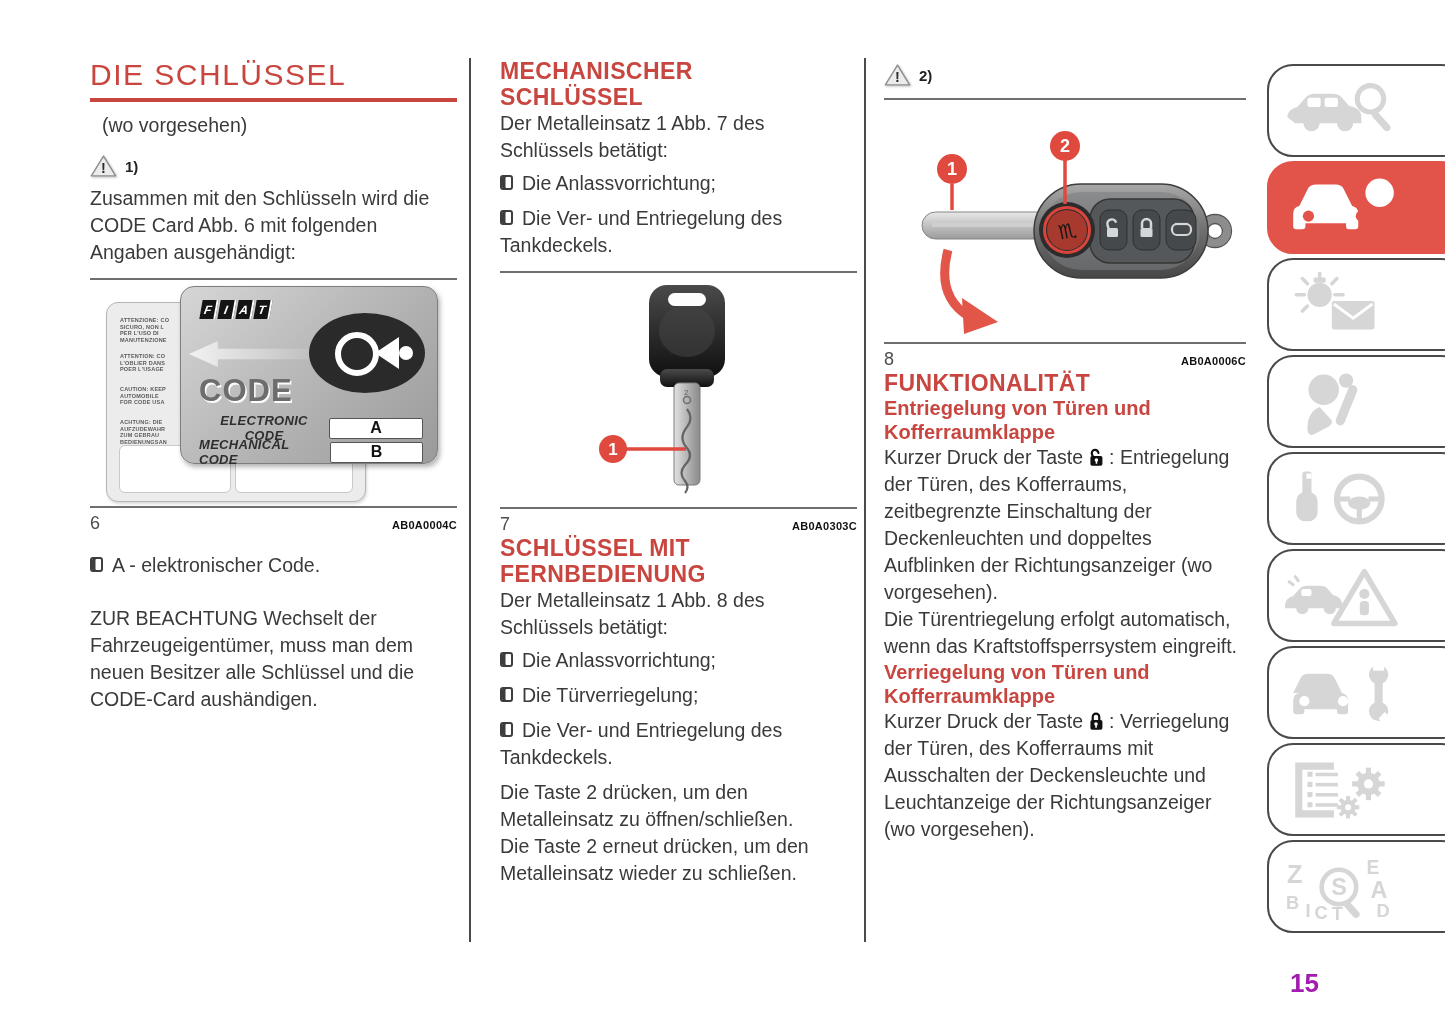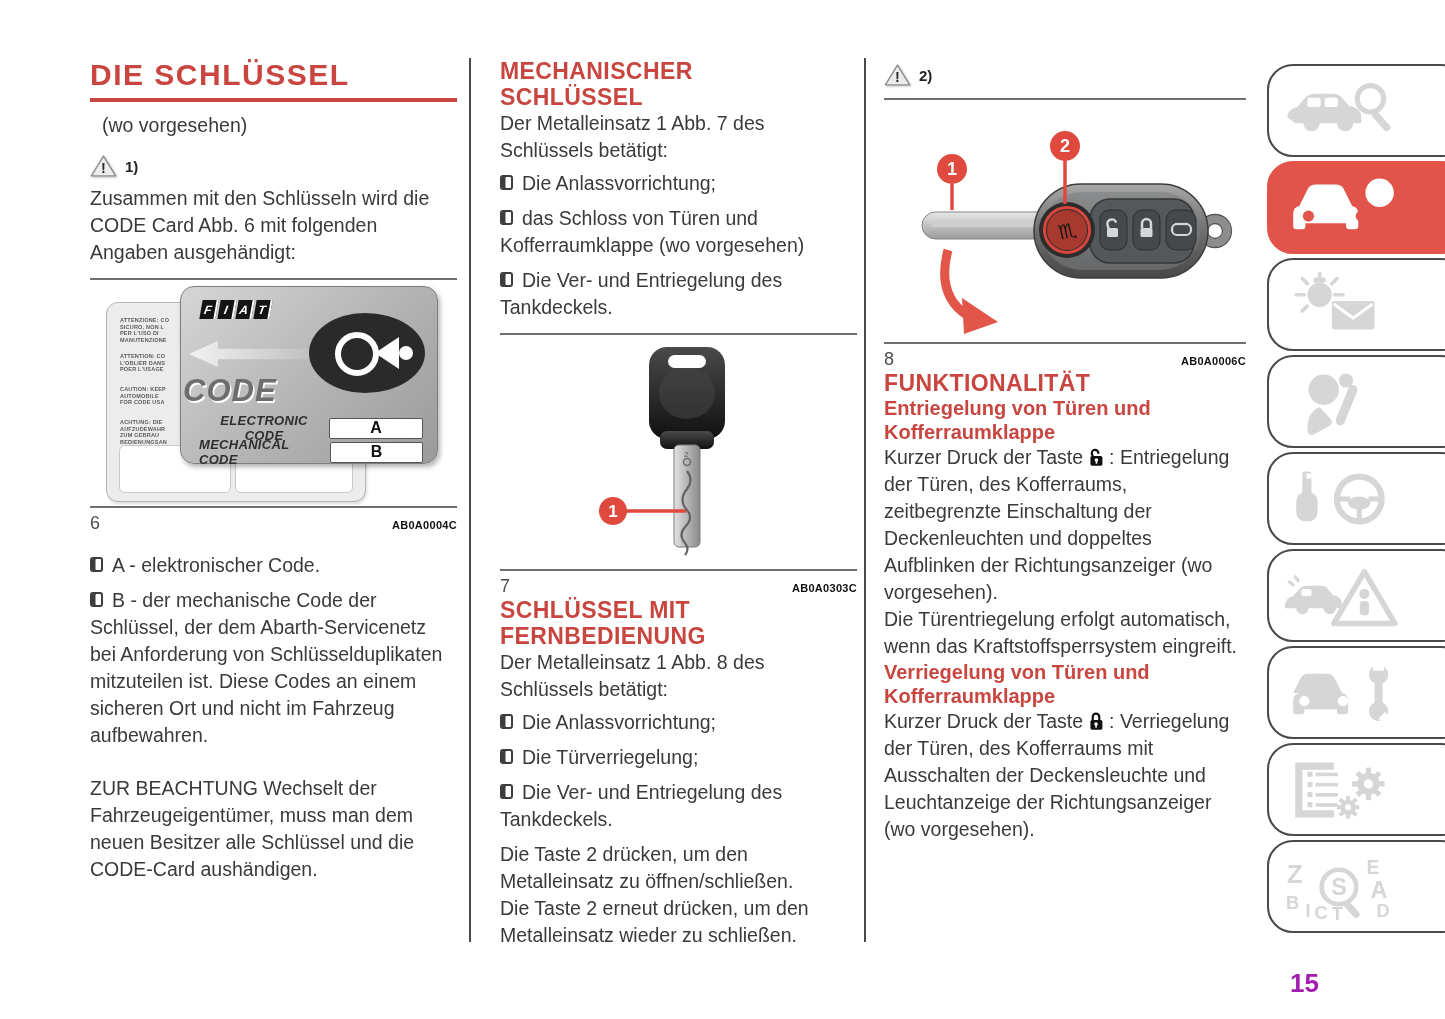--- a/index.html
+++ b/index.html
@@ -5,21 +5,21 @@
   html,body{margin:0;padding:0;background:#fff;}
   .page{position:relative;width:1445px;height:1019px;background:#fff;overflow:hidden;
         font-family:"Liberation Sans","DejaVu Sans",sans-serif;color:#3a3a3a;}
   .col{position:absolute;top:58px;}
   .col1{left:90px;width:367px;}
   .col2{left:500px;width:357px;}
   .col3{left:884px;width:362px;}
   .vdiv{position:absolute;top:58px;height:884px;width:2px;background:#4a4a4a;}
   .vdiv1{left:469px;} .vdiv2{left:864px;}
 
-  .page-title{font-size:30px;line-height:33px;font-weight:bold;letter-spacing:1.5px;
+  .page-title{font-size:30px;line-height:33px;font-weight:normal;letter-spacing:1.5px;
               color:var(--red);padding-bottom:7px;border-bottom:4px solid var(--red);margin:0 0 10px 0;}
   h2.sec{font-size:23px;line-height:26px;font-weight:bold;letter-spacing:.4px;color:var(--red);margin:0;}
   h3.sub{font-size:20px;line-height:24px;font-weight:bold;color:var(--red);margin:0;max-width:330px;}
   .body{font-size:19.5px;line-height:27px;margin:0;}
   .subnote{font-size:19.5px;line-height:27px;margin:0 0 12px 12px;}
 
   .warnrow{display:flex;align-items:center;gap:8px;height:30px;margin:2px 0 4px 0;}
   .warnrow .wlabel{font-size:15px;font-weight:bold;color:#222;}
   .warn-tri{filter:drop-shadow(1px 1.5px 1px rgba(0,0,0,.25));}
 
@@ -49,21 +49,21 @@
              font-size:12px;display:flex;align-items:center;justify-content:center;border-right:2px solid #fff;}
   .keyarrow{position:absolute;left:8px;top:54px;width:160px;height:26px;
             background:linear-gradient(90deg,#f2f2f2,#b0b0b0);
             clip-path:polygon(0 50%,18% 0,18% 30%,100% 30%,100% 70%,18% 70%,18% 100%);}
   .keyhead{position:absolute;right:12px;top:26px;width:116px;height:80px;background:#2a2a2a;
            border-radius:48% 52% 52% 48% / 50% 50% 50% 50%;}
   .codering{position:absolute;left:26px;top:19px;width:32px;height:32px;border:6px solid #fff;border-radius:50%;}
   .codetri{position:absolute;left:66px;top:24px;width:0;height:0;border-top:16px solid transparent;
            border-bottom:16px solid transparent;border-right:24px solid #fff;}
   .codedot{position:absolute;right:12px;top:33px;width:14px;height:14px;background:#fff;border-radius:50%;}
-  .codeword{position:absolute;left:2px;top:86px;font-size:31px;font-weight:bold;font-style:italic;
+  .codeword{position:absolute;left:18px;top:86px;font-size:31px;font-weight:bold;
             color:#6d6d6d;letter-spacing:1px;text-shadow:1.5px 1.5px 0 #fcfcfc;}
   .coderow{position:absolute;left:18px;width:224px;display:flex;justify-content:space-between;align-items:center;}
   .coderow.r1{top:126px;text-align:center;} .coderow.r2{top:150px;}
   .coderow .lbl{font-size:13px;font-weight:bold;font-style:italic;color:#2e2e2e;letter-spacing:.3px;}
   .codebox{width:92px;height:19px;background:#fff;border:1px solid #555;border-radius:2px;
            display:flex;align-items:center;justify-content:center;font-size:16px;font-weight:bold;color:#111;}
 
   
   .txtlock{vertical-align:-3px;margin:0 5px;}
 
@@ -148,33 +148,31 @@
       </div>
       <div class="fig-rule"></div>
       <div class="fig-cap">
         <span>6</span>
         <span class="code">AB0A0004C</span>
       </div>
     </div>
 
     <div class="mt18">
       <p class="bullet"><span class="sq"></span><span>A - elektronischer Code.</span></p>
-      <p class="bullet"><span class="sq"></span><span>B - der mechanische Code der Schlüssel, der dem Abarth-Servicenetz bei Anforderung von Schlüsselduplikaten mitzuteilen ist. Diese Codes an einem sicheren Ort und nicht im Fahrzeug aufbewahren.</span></p>
     </div>
 
     <p class="body mt26">ZUR BEACHTUNG Wechselt der Fahrzeugeigentümer, muss man dem neuen Besitzer alle Schlüssel und die CODE-Card aushändigen.</p>
   </div>
 
   <div class="vdiv vdiv1"></div>
 
   <div class="col col2">
     <h2 class="sec maxw240">MECHANISCHER SCHLÜSSEL</h2>
     <p class="body mt14 mb6">Der Metalleinsatz 1 Abb. 7 des Schlüssels betätigt:</p>
     <p class="bullet"><span class="sq"></span><span>Die Anlassvorrichtung;</span></p>
-    <p class="bullet"><span class="sq"></span><span>das Schloss von Türen und Kofferraumklappe (wo vorgesehen)</span></p>
     <p class="bullet"><span class="sq"></span><span>Die Ver- und Entriegelung des Tankdeckels.</span></p>
 
     <div class="figure">
       <div class="fig-rule"></div>
       <svg width="357" height="230" viewBox="0 0 357 230">
         <defs>
           <linearGradient id="kheadg" x1="0" y1="0" x2="0" y2="1">
             <stop offset="0" stop-color="#4a4a4a"></stop>
               <stop offset="1" stop-color="#101010"></stop>
           </linearGradient>

